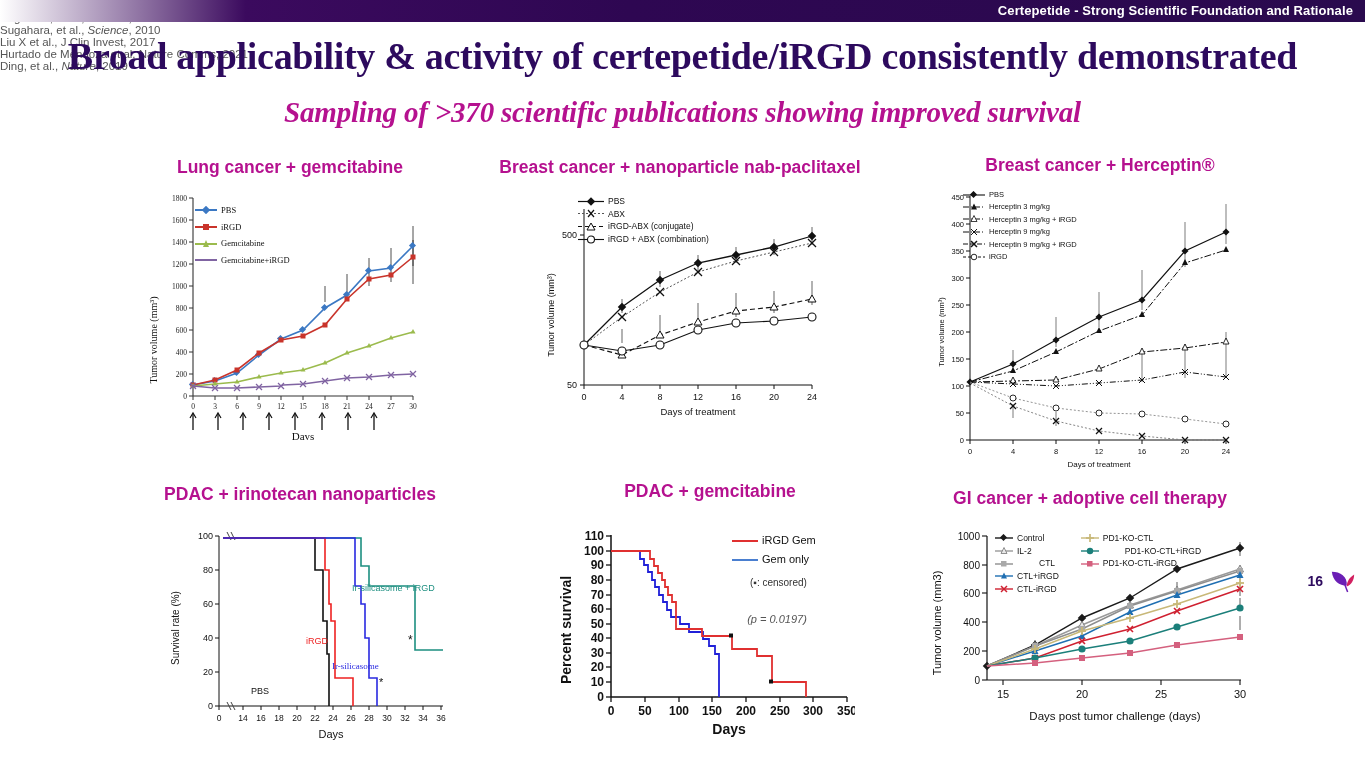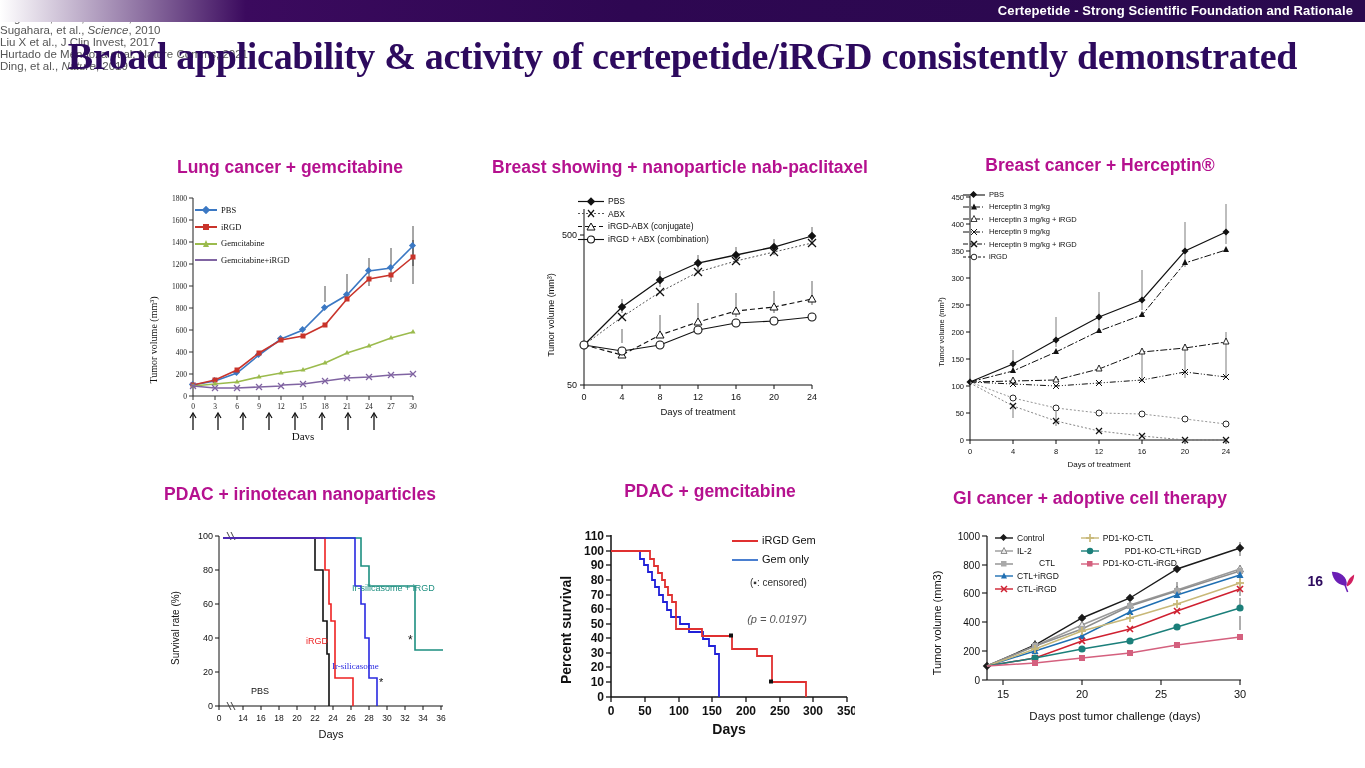--- a/index.html
+++ b/index.html
@@ -71,20 +71,21 @@
 </style>
 </head>
 <body>
 
 <div id="slide">
 
   <div class="banner"></div>
   <div class="banner-text">Certepetide - Strong Scientific Foundation and Rationale</div>
 
   <div class="main-title">Broad applicability &amp; activity of certepetide/iRGD consistently demonstrated</div>
+  <div class="sub-title">Sampling of &gt;370 scientific publications showing improved survival</div>
 
   <div class="panel" style="left:140px; top:158px; width:300px;">
     <div class="panel-title">Lung cancer + gemcitabine</div>
   </div>
   <div class="panel-cite" style="left:245px; top:186px;">
     <span>Zhang, et al., </span><i>Plos One</i><span>, 2015</span>
   </div>
 
   <svg class="fig" style="position:absolute; left:145px; top:190px;" width="285" height="250" viewBox="0 0 285 250">
 
@@ -308,21 +309,21 @@
     </div>
     <div class="legend-row">
       <svg width="22" height="8">
           <line x1="0" y1="4" x2="22" y2="4" stroke="#8064a2" stroke-width="2"></line>
         </svg>
       <span class="legend-label serif">Gemcitabine+iRGD</span>
     </div>
   </div>
 
   <div class="panel" style="left:470px; top:158px; width:420px;">
-    <div class="panel-title">Breast showing + nanoparticle nab-paclitaxel</div>
+    <div class="panel-title">Breast cancer + nanoparticle nab-paclitaxel</div>
   </div>
   <div class="panel-cite" style="left:665px; top:186px;">
     <span>Sugahara, et al., </span><i>Science</i><span>, 2010</span>
   </div>
 
   <svg class="fig" style="position:absolute; left:540px; top:195px;" width="300" height="225" viewBox="0 0 300 225">
     <text x="14" y="120" font-size="9" fill="#111" transform="rotate(-90 14 120)" text-anchor="middle">Tumor volume (mm³)</text>
     <line x1="44" y1="14" x2="44" y2="190" stroke="#111" stroke-width="1"></line>
     <line x1="44" y1="190" x2="272" y2="190" stroke="#111" stroke-width="1"></line>
 

